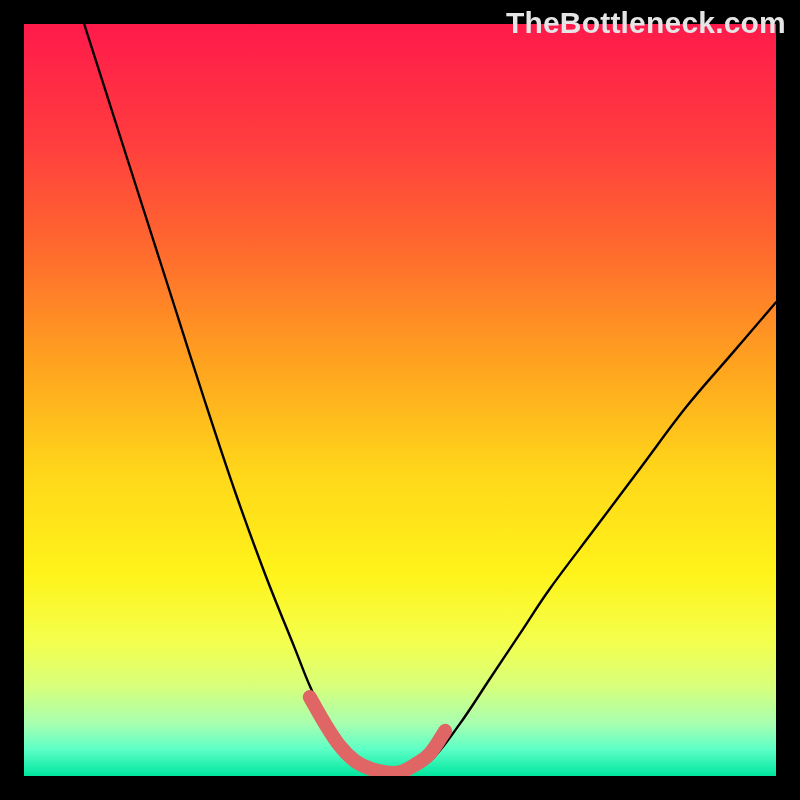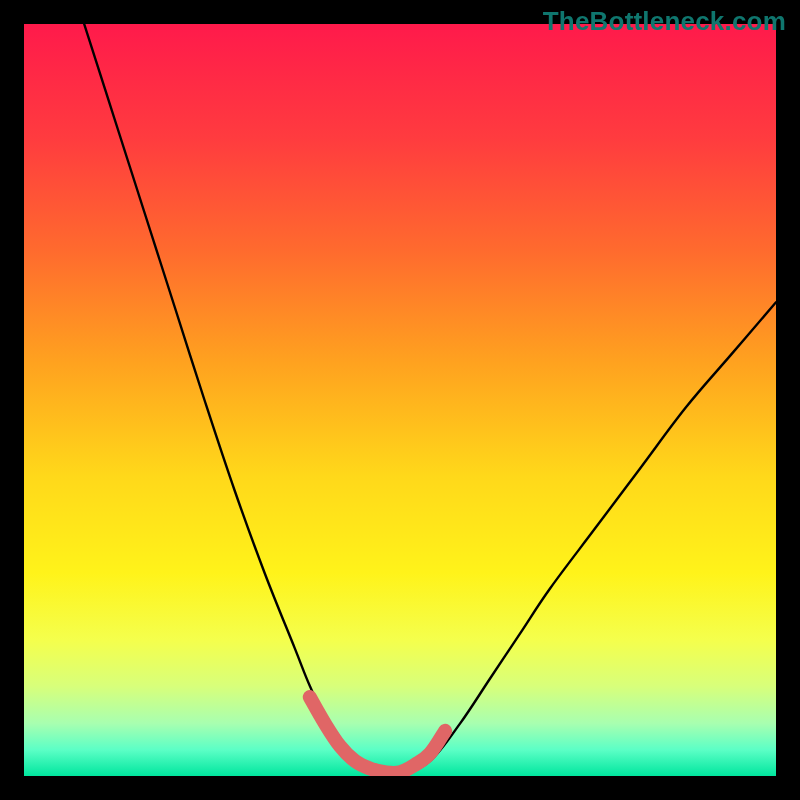--- a/index.html
+++ b/index.html
@@ -14,22 +14,22 @@
   .frame {
     position: relative;
     width: 800px;
     height: 800px;
     background: #000;
   }
   .watermark {
     position: absolute;
     top: 6px;
     right: 14px;
-    color: #0f766e;
-    font-size: 26px;
+    color: #e5e5e5;
+    font-size: 30px;
     font-weight: 600;
     letter-spacing: 0.2px;
     z-index: 3;
     text-align: right;
   }
   svg.plot {
     position: absolute;
     left: 24px;
     top: 24px;
     z-index: 1;

